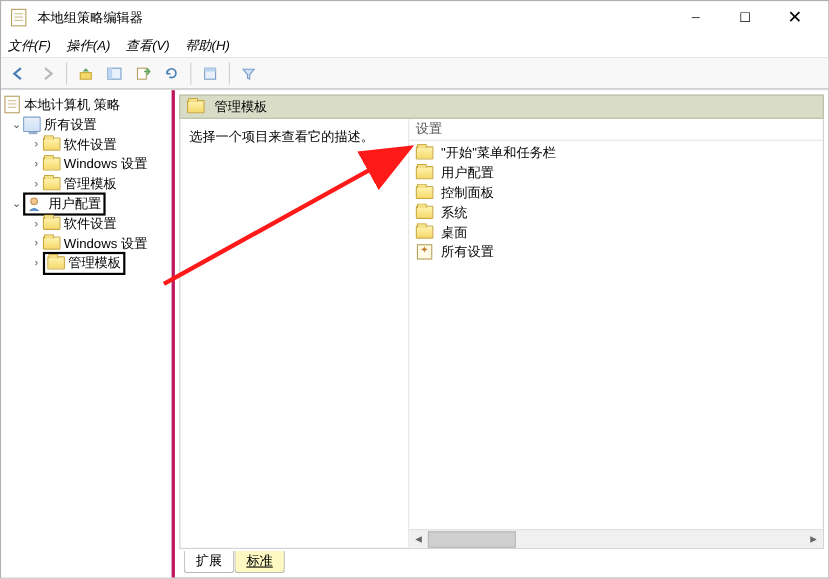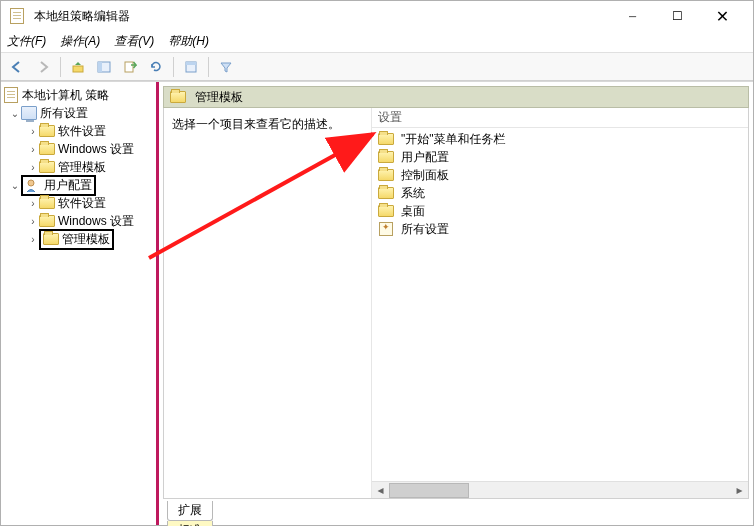--- a/index.html
+++ b/index.html
@@ -32,21 +32,21 @@
   .desc-col { width: 208px; padding: 8px 8px; border-right: 1px solid #e6e6e6; }
   .list-col { flex: 1; display: flex; flex-direction: column; min-width: 0; }
   .colhdr { height: 20px; border-bottom: 1px solid #e6e6e6; display: flex; align-items: center; padding: 0 6px; color: #555; }
   .items { padding: 2px 4px; flex: 1; overflow: hidden; }
   .item { display: flex; align-items: center; height: 18px; gap: 4px; padding-left: 2px; }
   .hscroll { height: 17px; background: #f0f0f0; display: flex; align-items: center; border-top: 1px solid #e0e0e0; }
   .hscroll .arrow { width: 17px; height: 17px; display: flex; align-items: center; justify-content: center; color: #666; }
   .hscroll .track { flex: 1; height: 17px; position: relative; }
   .hscroll .thumb { position: absolute; left: 0; width: 80px; height: 15px; top: 1px; background: #cfcfcf; border: 1px solid #b8b8b8; }
 
-  .tabs { height: 22px; display: flex; align-items: flex-start; padding-left: 4px; margin-top: 2px; flex-direction: column; }
+  .tabs { height: 22px; display: flex; align-items: flex-start; padding-left: 4px; margin-top: 2px; }
   .tab { border: 1px solid #b8b8b8; border-top: none; border-radius: 0 0 3px 3px; padding: 1px 10px; background: #fff; font-size: 12px; margin-right: 0; }
   .tab.inactive { background: #fef9c3; text-decoration: underline; }
 
   
   .folder { width: 16px; height: 12px; background: linear-gradient(#fff3b0, #f5d96a); border: 1px solid #caa93c; border-radius: 1px; position: relative; }
   .folder::before { content: ""; position: absolute; top: -3px; left: 0; width: 7px; height: 3px; background: #f5e08a; border: 1px solid #caa93c; border-bottom: none; border-radius: 1px 1px 0 0; }
   .paper-icon { width: 14px; height: 16px; background: #fff; border: 1px solid #b8a060; position: relative; }
   .paper-icon::before { content: ""; position: absolute; top: 3px; left: 2px; right: 2px; height: 1px; background: #d0c090; box-shadow: 0 3px 0 #d0c090, 0 6px 0 #d0c090; }
   .pc-icon { width: 16px; height: 14px; background: linear-gradient(#e8f0fb,#cfe0f5); border: 1px solid #7a9fca; border-radius: 1px; position: relative; }
   .pc-icon::after { content: ""; position: absolute; bottom: -3px; left: 4px; width: 8px; height: 2px; background: #9ab0c8; }

